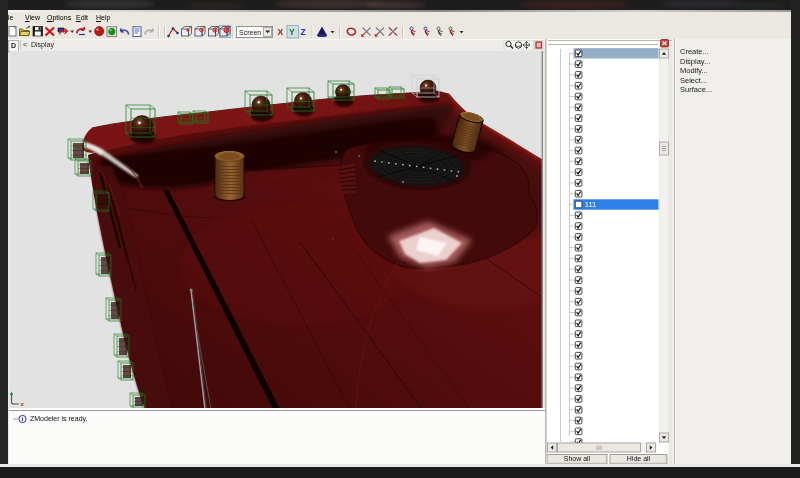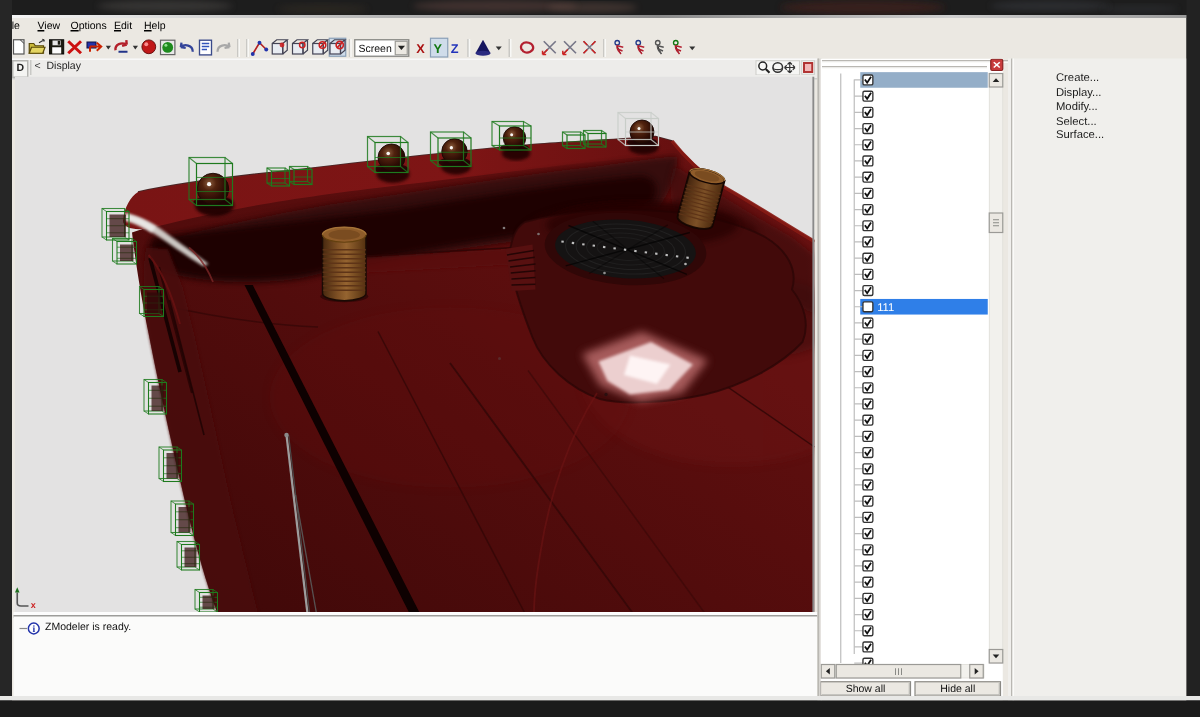--- a/index.html
+++ b/index.html
@@ -636,21 +636,21 @@
     <path d="M0.8,424.2 H59.2 M59.2,416.3 V424.2" stroke="#b9b8b4" stroke-width="0.8"></path>
     <text x="30.0" y="422.4" font-size="7" fill="#111" text-anchor="middle" font-family="Liberation Sans,sans-serif">Show all</text>
     <rect x="63" y="415.5" width="57" height="9.5" fill="#ebe8e2" stroke="#8a8984" stroke-width="0.8"></rect>
     <path d="M63.8,424.2 H119.2 M119.2,416.3 V424.2" stroke="#b9b8b4" stroke-width="0.8"></path>
     <text x="91.5" y="422.4" font-size="7" fill="#111" text-anchor="middle" font-family="Liberation Sans,sans-serif">Hide all</text>
   </svg>
 
 <div class="abs" style="left:672px;top:39px;width:119px;height:428px;background:#f0efec"></div>
 <div class="abs" style="left:674px;top:39px;width:1px;height:428px;background:#b9b7b2"></div>
 <div class="abs" style="left:675px;top:39px;width:1px;height:428px;background:#fafaf8"></div>
-<div id="rmenu" class="abs" style="left:704px;top:47px;font-size:7.5px;color:#1a1a1a;line-height:9.6px">Create...<br>Display...<br>Modify...<br>Select...<br>Surface...</div>
+<div id="rmenu" class="abs" style="left:680px;top:47px;font-size:7.5px;color:#1a1a1a;line-height:9.6px">Create...<br>Display...<br>Modify...<br>Select...<br>Surface...</div>
 
 <svg class="abs" style="left:0;top:0" width="800" height="10" viewBox="0 0 800 10">
 <rect width="800" height="10" fill="#1d1d1d"></rect>
 <ellipse cx="110" cy="4" rx="45" ry="4" fill="#4a4644" opacity="0.55" filter="url(#sb2)"></ellipse>
 <ellipse cx="215" cy="6" rx="30" ry="3.5" fill="#3a3028" opacity="0.4" filter="url(#sb2)"></ellipse>
 <ellipse cx="330" cy="4" rx="55" ry="4" fill="#6a4a44" opacity="0.45" filter="url(#sb2)"></ellipse>
 <ellipse cx="395" cy="5" rx="30" ry="3.5" fill="#7a5a50" opacity="0.35" filter="url(#sb2)"></ellipse>
 <ellipse cx="575" cy="5" rx="55" ry="4.5" fill="#49201e" opacity="0.6" filter="url(#sb2)"></ellipse>
 <ellipse cx="700" cy="4" rx="40" ry="3.5" fill="#3c4046" opacity="0.45" filter="url(#sb2)"></ellipse>
 <ellipse cx="760" cy="6" rx="25" ry="3" fill="#35393e" opacity="0.4" filter="url(#sb2)"></ellipse>

